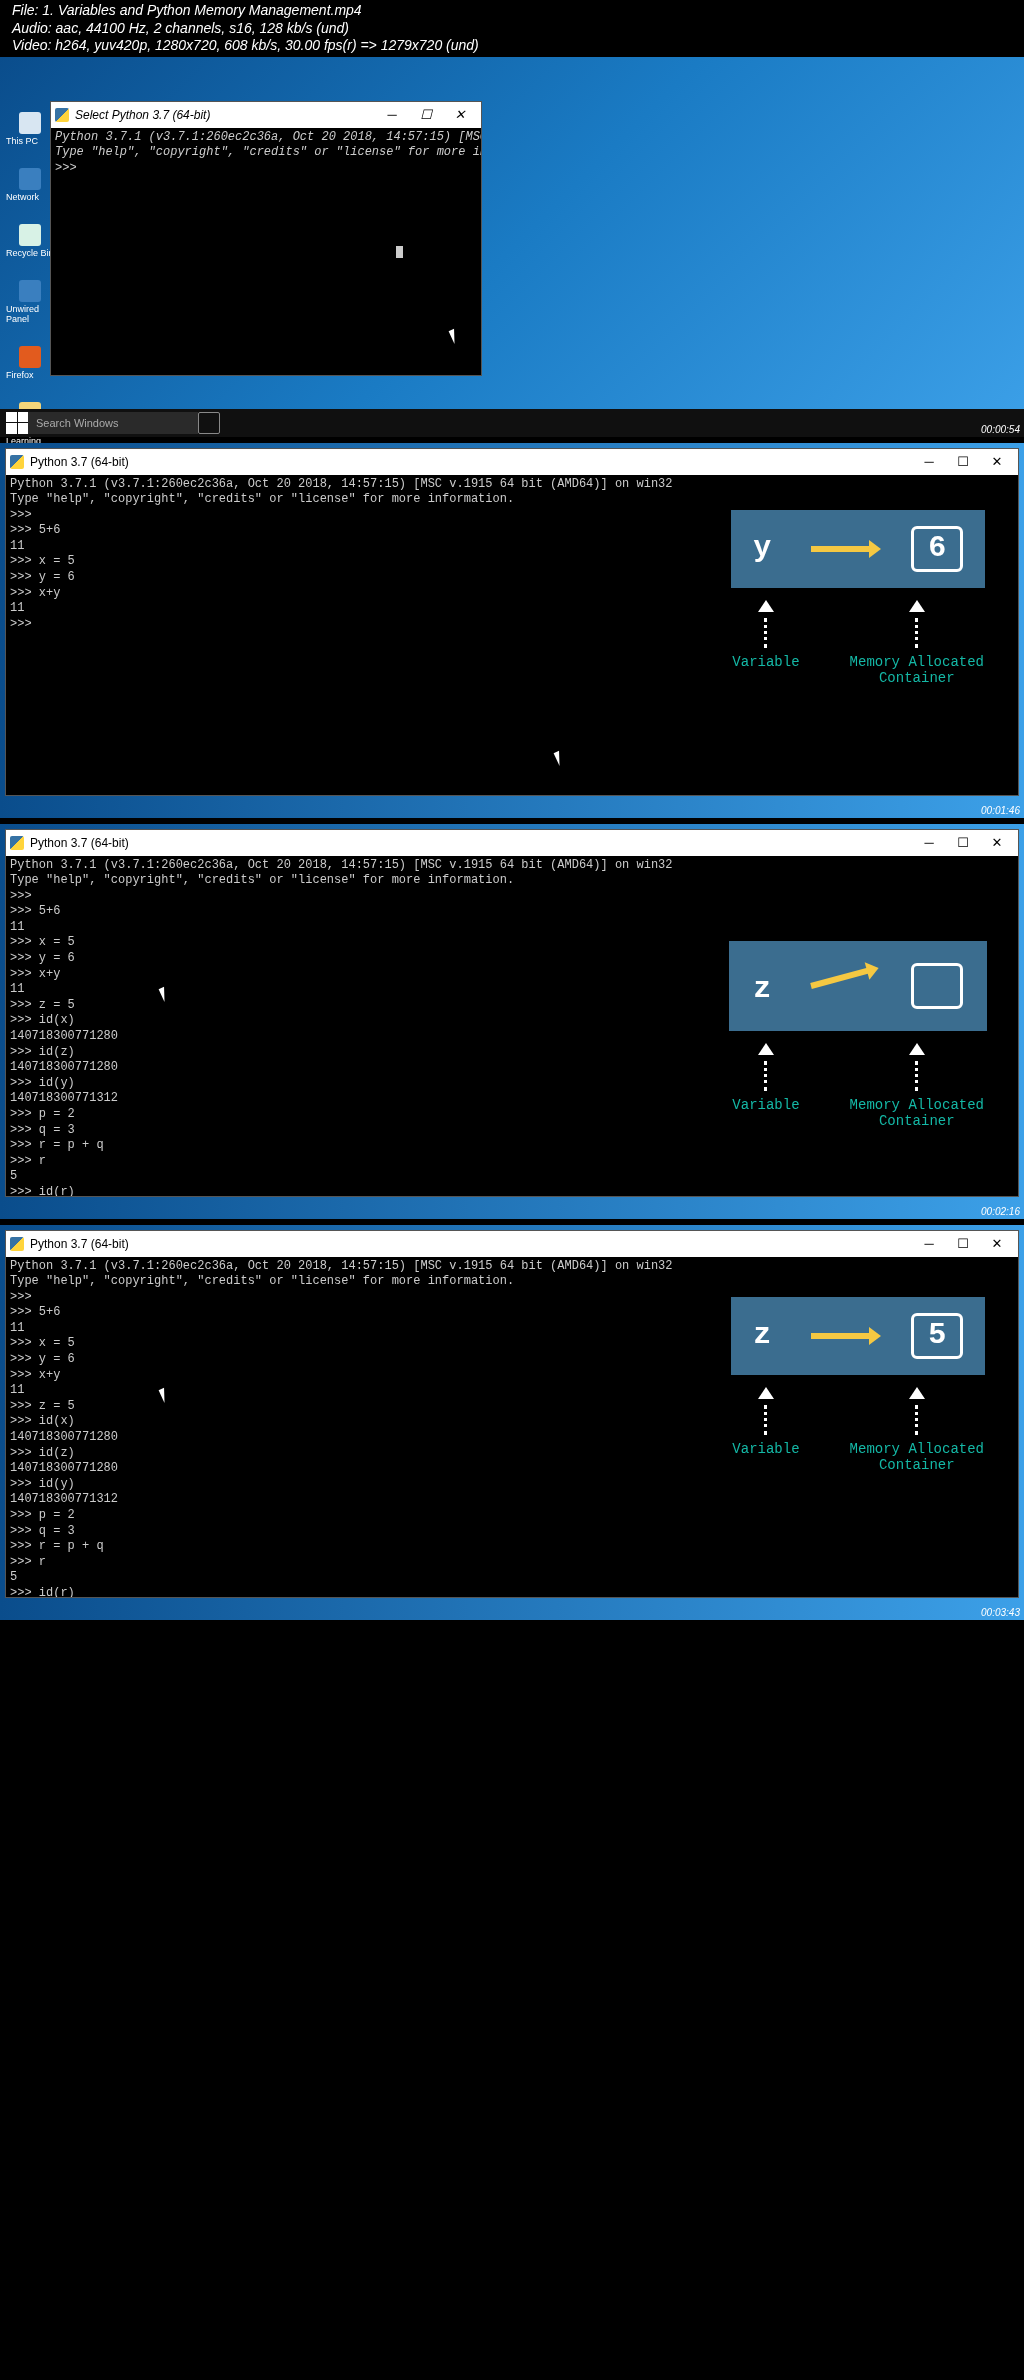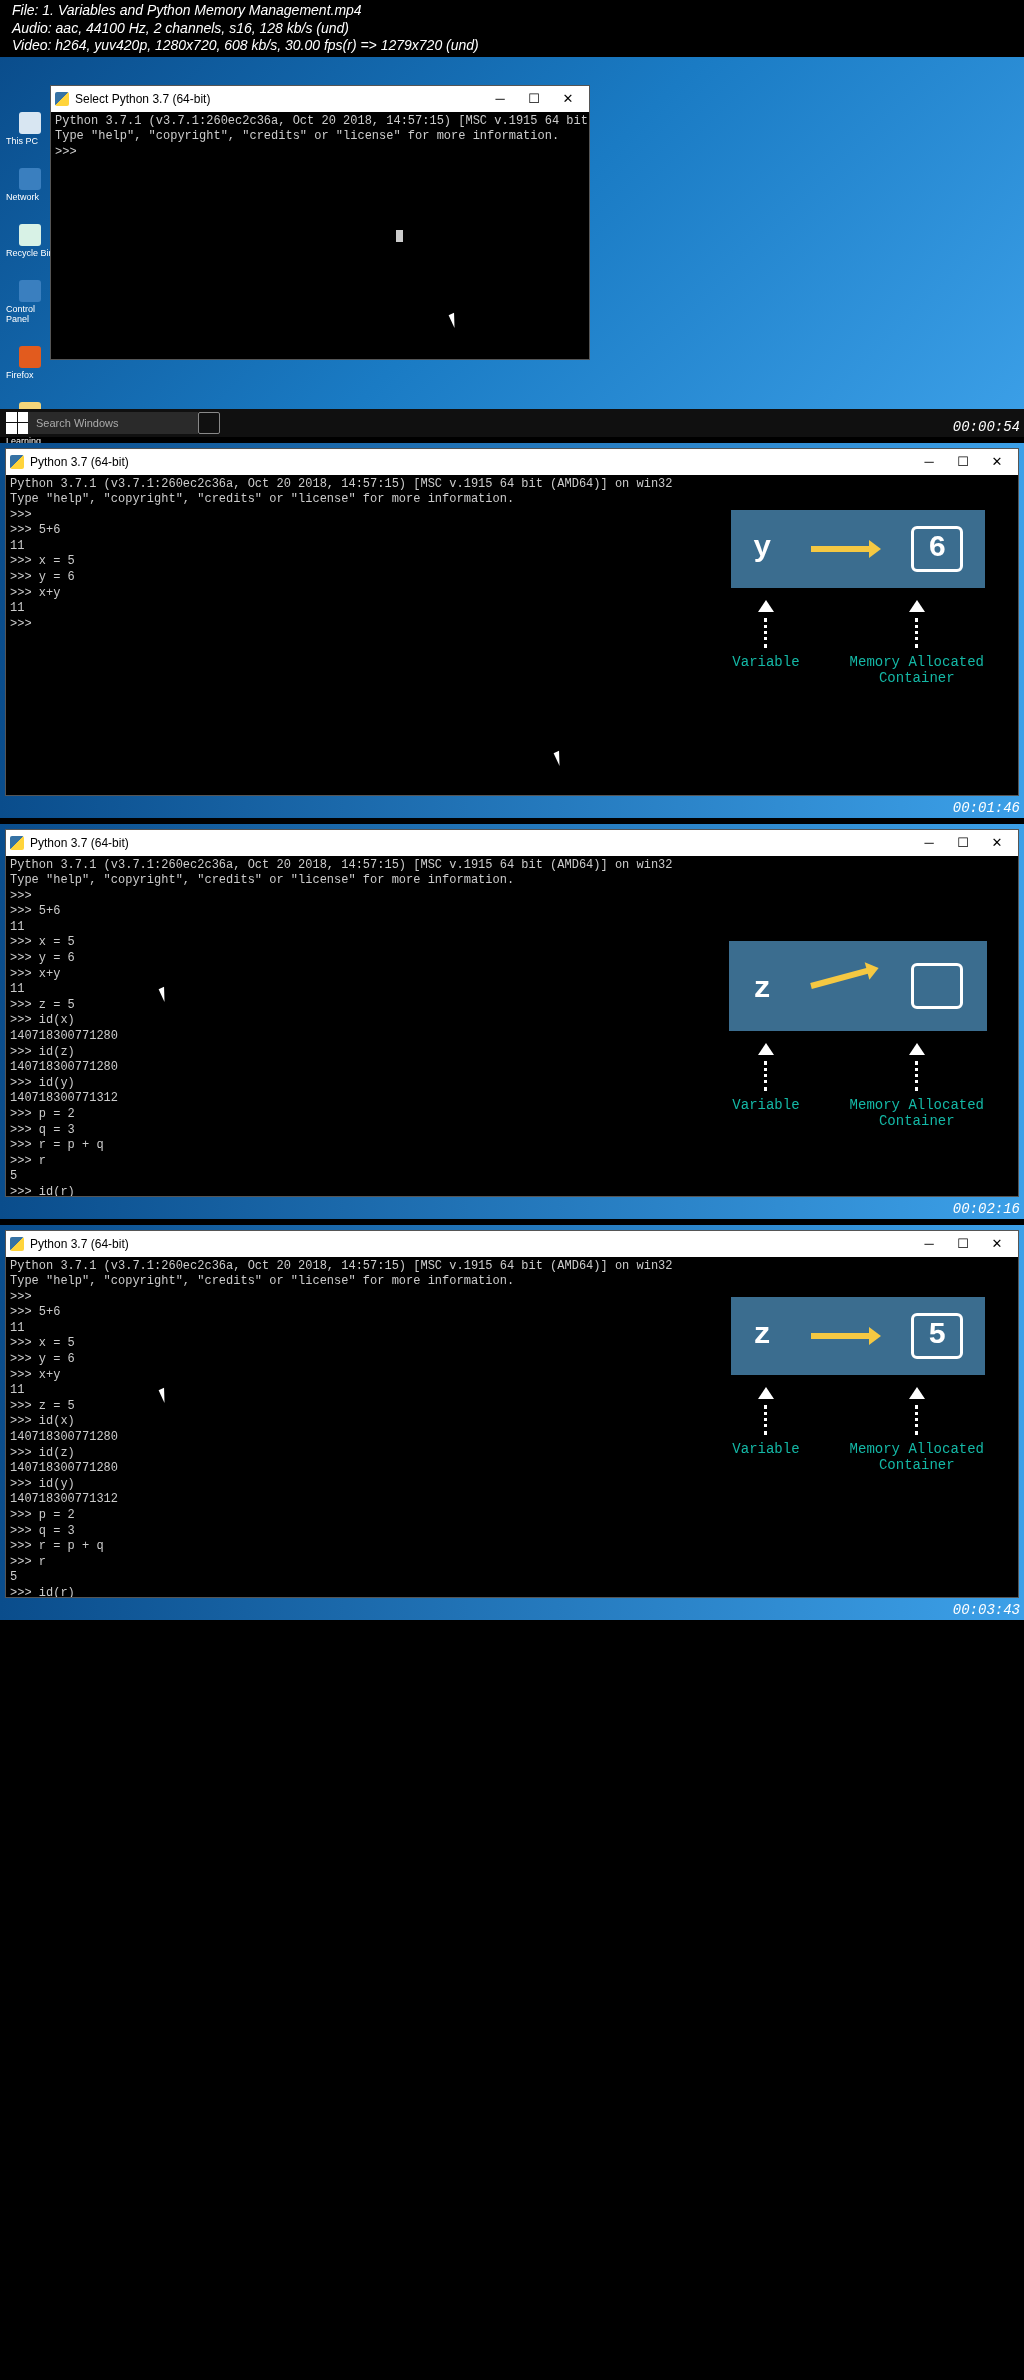--- a/index.html
+++ b/index.html
@@ -74,24 +74,23 @@
 .task-icon {
   width: 22px;
   height: 22px;
   border: 1px solid #888;
   border-radius: 2px;
 }
 .timestamp-corner {
   position: absolute;
   bottom: 2px;
   right: 4px;
-  font-size: 14px;
+  font-size: 10px;
   color: #fff;
   font-style: italic;
-  font-family: Liberation Mono, monospace;
 }
 
 .window {
   background: #fff;
   border: 1px solid #555;
   position: relative;
 }
 .titlebar {
   height: 26px;
   background: #fff;
@@ -238,40 +237,41 @@
 }
 
 
 .frame1 {
   height: 380px;
   padding-top: 0;
 }
 .frame1 .window {
   position: absolute;
   left: 50px;
-  top: 28px;
-  width: 540px;
+  top: 44px;
+  width: 432px;
+  font-style: italic;
 }
 .frame1 .terminal { height: 247px; }
 </style>
 </head>
 <body>
 
 <div class="media-info">
   <div>File: 1. Variables and Python Memory Management.mp4</div>
   <div>Audio: aac, 44100 Hz, 2 channels, s16, 128 kb/s (und)</div>
   <div>Video: h264, yuv420p, 1280x720, 608 kb/s, 30.00 fps(r) =&gt; 1279x720 (und)</div>
 </div>
 
 <div class="desktop-frame frame1">
   <div class="desktop-icons">
     <div class="desktop-icon"><div class="icon-img" style="background:#d8e6f2"></div><span>This PC</span></div>
     <div class="desktop-icon"><div class="icon-img" style="background:#3a7fbf"></div><span>Network</span></div>
     <div class="desktop-icon"><div class="icon-img" style="background:#d8f2e6"></div><span>Recycle Bin</span></div>
-    <div class="desktop-icon"><div class="icon-img" style="background:#3a7fbf"></div><span>Control Panel</span></div>
+    <div class="desktop-icon"><div class="icon-img" style="background:#3a7fbf"></div><span>Unwired Panel</span></div>
     <div class="desktop-icon"><div class="icon-img" style="background:#e25b1e"></div><span>Firefox</span></div>
     <div class="desktop-icon"><div class="icon-img" style="background:#f5d67a"></div><span>Unwired Learning</span></div>
     <div class="desktop-icon"><div class="icon-img" style="background:#f5d67a"></div><span>Work</span></div>
     <div class="desktop-icon"><div class="icon-img" style="background:#3a7fbf"></div><span>first</span></div>
   </div>
 
   <div class="window">
     <div class="titlebar">
       <div class="py-icon"></div>
       <span>Select Python 3.7 (64-bit)</span>

